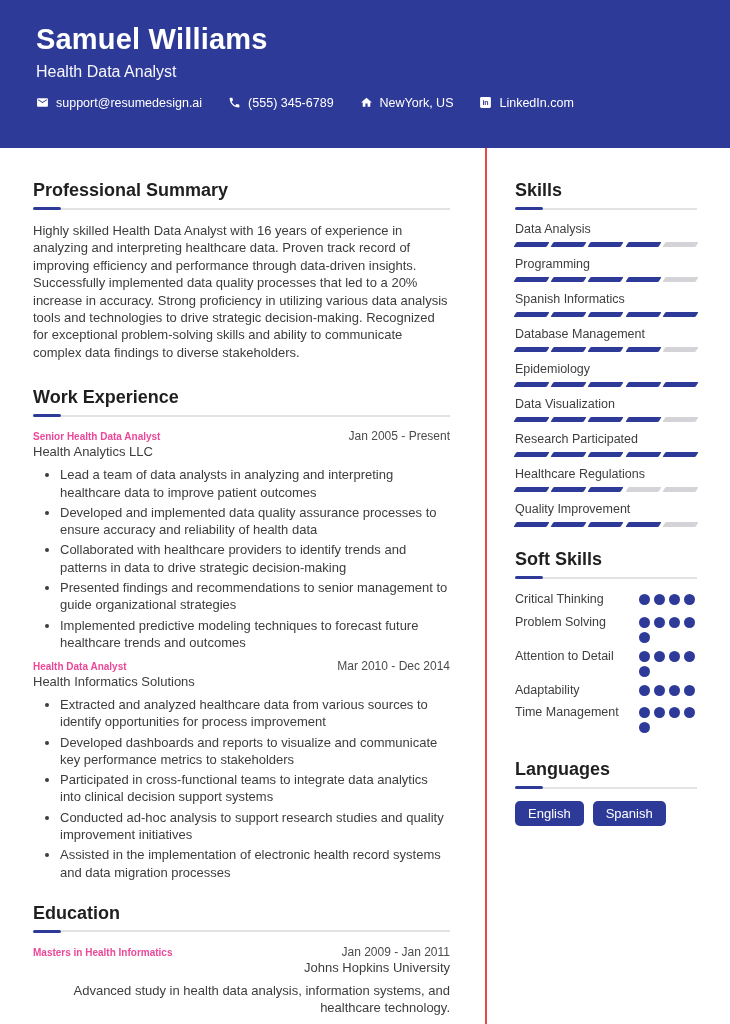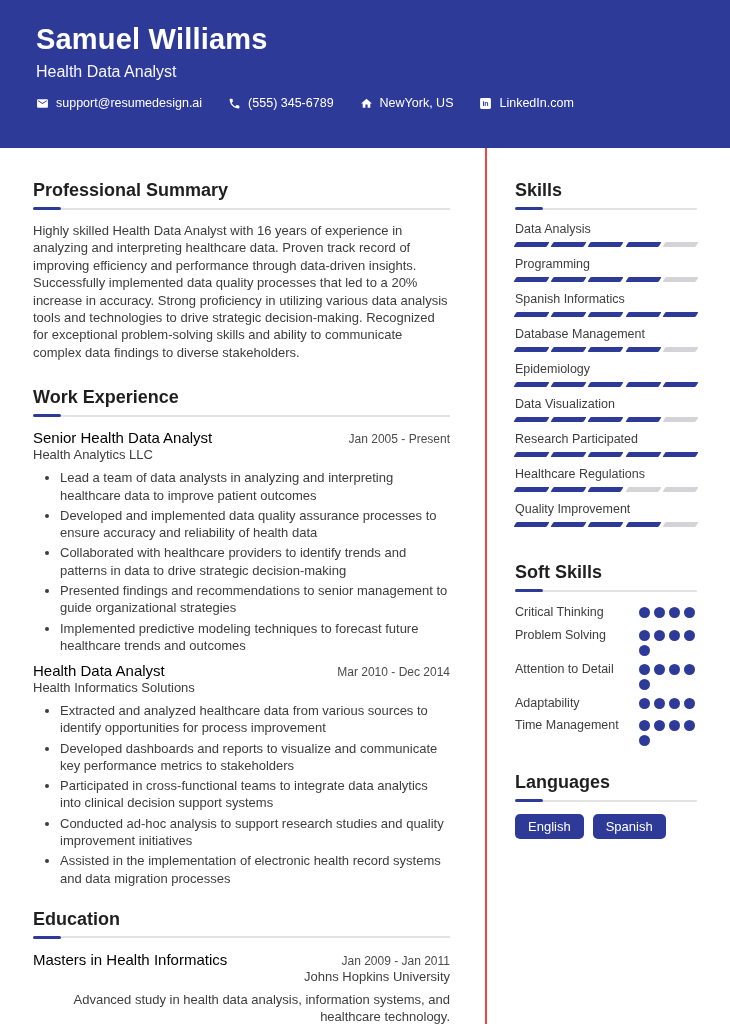--- a/index.html
+++ b/index.html
@@ -7,51 +7,51 @@
   html,body { margin:0; padding:0; background:#ffffff; }
   .page {
     width:730px; height:1024px; overflow:hidden; background:#fff;
     font-family:"Liberation Sans", sans-serif; position:relative;
   }
   
   .banner { background:var(--accent); color:#fff; height:148px; padding:24px 36px 0 36px; }
   .person-name { font-size:29px; font-weight:700; line-height:1.1; letter-spacing:.2px; }
   .person-title { font-size:16px; font-weight:400; margin-top:7px; color:rgba(255,255,255,.96); }
   .contact-row { display:flex; align-items:center; gap:26px; margin-top:15px; font-size:12.5px; }
-  .contact { display:flex; align-items:flex-end; gap:7px; white-space:nowrap; }
+  .contact { display:flex; align-items:flex-start; gap:7px; white-space:nowrap; }
   .contact .icn { display:inline-flex; width:13px; height:13px; }
   .contact .icn svg { width:13px; height:13px; fill:#fff; }
   
   .main { display:flex; height:894px; overflow:hidden; }
   .col-left { width:487px; border-right:2px solid #ef4444; padding:32px 35px 0 33px; }
   .col-right { flex:1; padding:32px 33px 0 28px; }
   
   .section-heading { font-size:18px; font-weight:700; color:#1f1f1f; margin:0 0 6px 0; }
   .rule { display:flex; align-items:center; margin-bottom:12px; }
   .rule-accent { width:28px; height:3px; background:var(--accent); border-radius:2px; }
   .rule-line { flex:1; height:2px; background:#e3e3e5; }
   
   .summary-text { font-size:13px; color:#3d3d3d; line-height:1.34; margin:0 0 26px 0; }
   .section-block { margin-bottom:22px; }
   .job { margin-bottom:8px; }
   .job-head { display:flex; justify-content:space-between; align-items:baseline; }
-  .job-title { font-size:15px; font-weight:400; color:#000000; }
+  .job-title { font-size:10px; font-weight:700; color:#ec4899; }
   .job-dates { font-size:12px; color:#4b4b4b; white-space:nowrap; }
   .job-company { font-size:13px; color:#3d3d3d; margin:1px 0 7px 0; }
   .job-bullets { margin:0 0 4px 0; padding-left:27px; }
   .job-bullets li { font-size:13px; color:#3d3d3d; line-height:1.33; margin-bottom:3px; }
   .edu { margin-bottom:6px;text-align:right; }
   .edu-desc { font-size:13px; color:#3d3d3d; line-height:1.34; margin:6px 0 12px 0; }
   
   .skill { margin-bottom:10px; }
   .skill-label { font-size:12.5px; color:#3e3e3e; margin-bottom:6px; }
   .skill-bar { display:flex; gap:4px; }
   .seg { flex:1; height:5px; background:var(--bar-empty); transform:skewX(-32deg); border-radius:1px; }
   .seg.filled { background:var(--accent); }
-  .soft-section { margin-top:35px; }
+  .soft-section { margin-top:22px; }
   .soft-row { display:flex; justify-content:space-between; margin-bottom:5px; }
   .soft-label { font-size:12.5px; color:#3e3e3e; width:104px; line-height:1.4; }
   .dots { width:58px; display:flex; flex-wrap:wrap; gap:4px; padding-top:3px; align-content:flex-start; }
   .dot { width:11px; height:11px; border-radius:50%; background:var(--accent); }
   .lang-section { margin-top:26px; }
   .langs { display:flex; gap:9px; }
   .badge { background:var(--accent); color:#fff; font-size:13px; padding:5px 13px; border-radius:5px; }
 </style>
 </head>
 <body>

